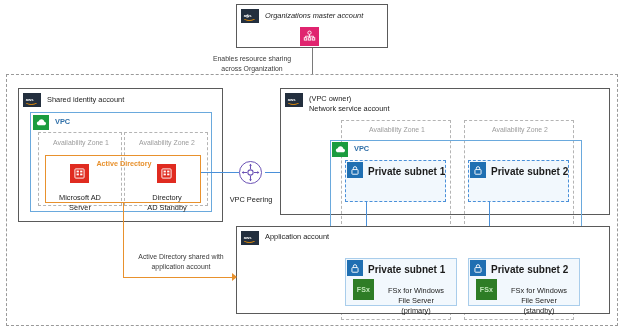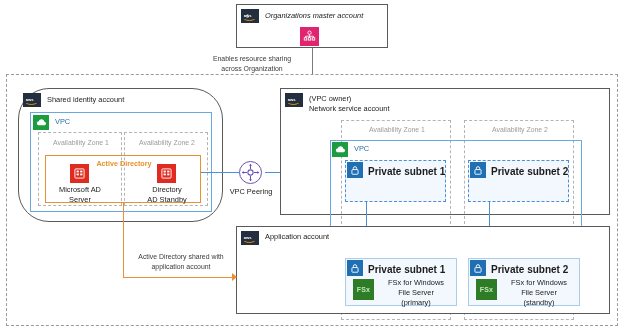--- a/index.html
+++ b/index.html
@@ -24,23 +24,23 @@
   .pink-chip{background:#e0246f;}
   .blue-chip{background:#1f6fb2;}
   .red-chip{background:#e02b20;}
   .fsx-chip{background:#2e7d26;color:#bfe6b8;font-size:7px;font-weight:bold;
             letter-spacing:.2px;font-family:"Liberation Sans",sans-serif;}
 
   
   .lbl{font-size:7.4px;line-height:1.35;color:#222;}
   .lbl-b{font-size:10px;line-height:1.35;color:#1b1b1b;font-weight:bold;}
   .az-lbl{font-size:6.9px;color:#9b9b9b;text-align:center;}
-  .vpc-lbl{font-size:7.4px;color:#2f6fa8;font-weight:normal;}
+  .vpc-lbl{font-size:7.4px;color:#2f6fa8;font-weight:bold;}
   .ad-lbl{font-size:7.2px;color:#e8912d;font-weight:bold;text-align:center;}
-  .ctr{text-align:center;}
+  .ctr{text-align:center;margin-top:8px;}
   .note{font-size:6.9px;color:#3a3a3a;text-align:center;line-height:1.45;}
 
   
   .vline-b{background:#4a90d9;width:1.2px;}
   .hline-b{background:#4a90d9;height:1.2px;}
   .vline-o{background:#e8912d;width:1.2px;}
   .hline-o{background:#e8912d;height:1.2px;}
   .vline-g{background:#7a7a7a;width:1px;}
   .peer{border:1.4px solid #6b52b5;border-radius:50%;background:#fff;}
 </style>
@@ -68,21 +68,21 @@
 </div>
 
 <div class="abs vline-g" style="left:312px;top:48px;height:26px;"></div>
 <div class="abs note" style="left:196px;top:54px;width:112px;">
   <div>Enables resource sharing</div>
   <div>across Organization</div>
 </div>
 
 <div class="abs org-bound" style="left:6px;top:74px;width:612px;height:252px;"></div>
 
-<div class="abs acct" style="left:18px;top:88px;width:205px;height:134px;border-radius:31px;">
+<div class="abs acct" style="left:18px;top:88px;width:205px;height:134px;">
   <div class="abs chip aws-chip" style="left:4px;top:4px;width:18px;height:14px;">
     <svg width="14" height="10" viewBox="0 0 20 14" aria-hidden="true">
       <text x="1" y="9" font-size="6" fill="#ffffff" font-family="sans-serif" font-weight="bold">aws</text>
       <path d="M2 11.4c4.2 2 10.2 1.9 14.3-.2l.6.8c-4.6 2.4-11 2.4-15.4 0z" fill="#ff9900"></path>
     </svg>
   </div>
   <div class="abs lbl" style="left:28px;top:6px;width:150px;">Shared identity account</div>
 </div>
 
 <div class="abs vpc" style="left:30px;top:112px;width:182px;height:100px;">

